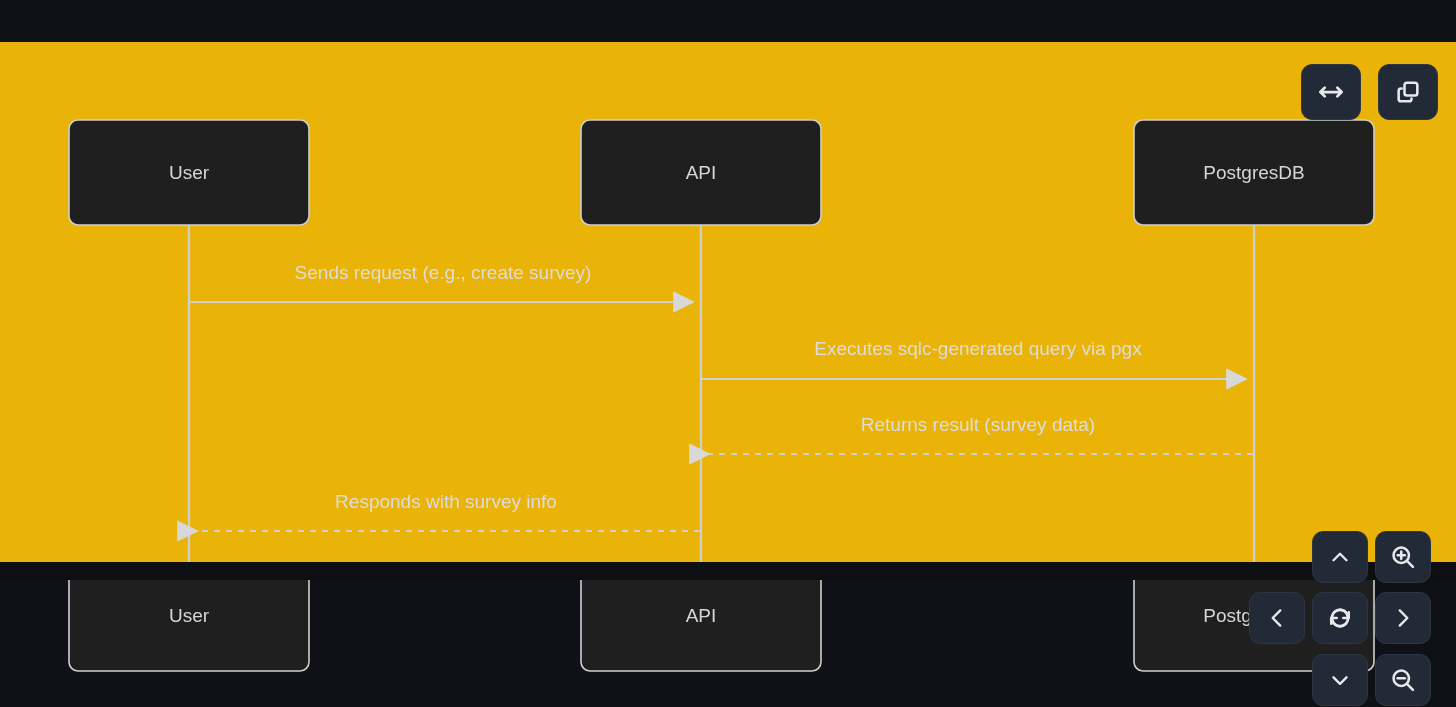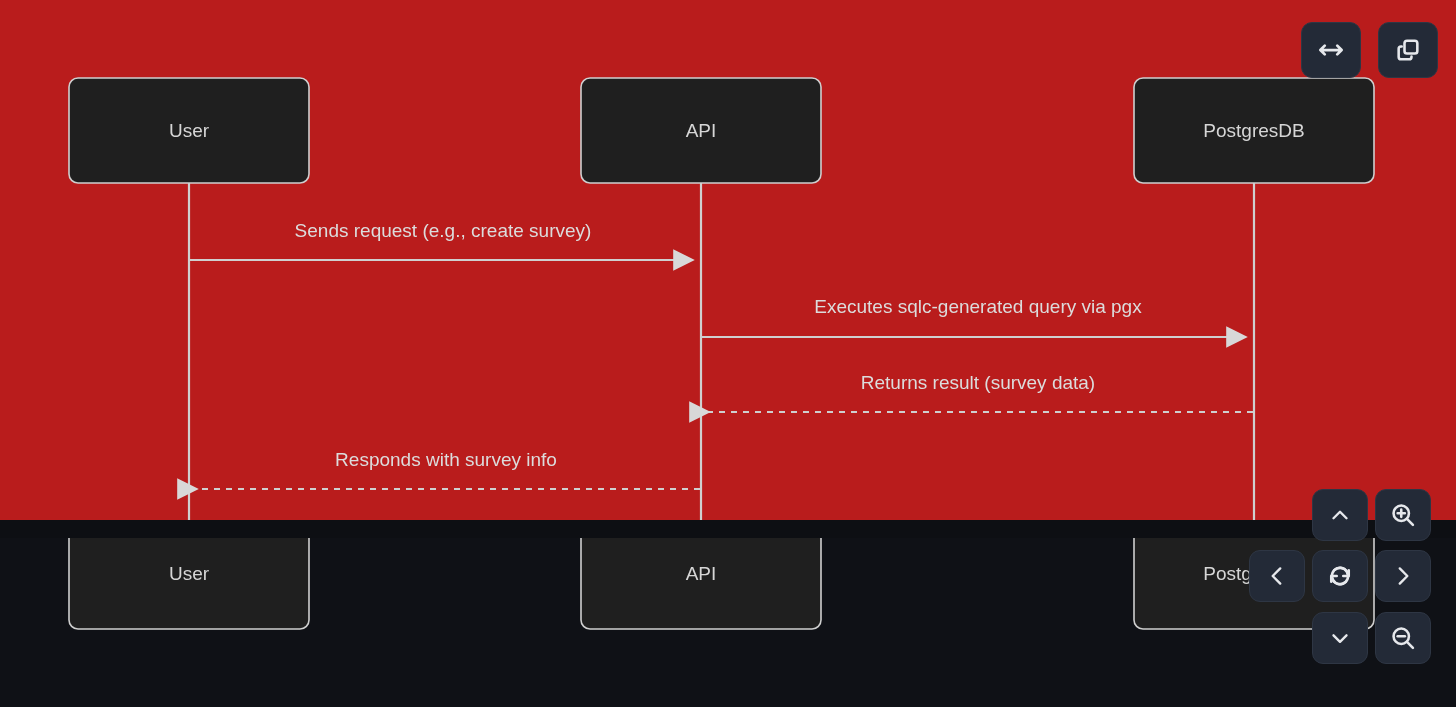--- a/index.html
+++ b/index.html
@@ -5,21 +5,22 @@
   * { box-sizing: border-box; margin: 0; padding: 0; }
   html, body {
     width: 1456px; height: 707px;
     background: #0f1116;
     font-family: "Liberation Sans", sans-serif;
     overflow: hidden;
   }
   #canvas {
     position: relative;
     width: 1456px; height: 538px;
-    background: #b91c1c;
+    background: #eab308;
+    margin-top: 42px;
   }
   #bottom-band {
     position: absolute; left: 0; bottom: 0;
     width: 1456px; height: 18px;
     background: #0d0f13;
   }
   svg.diagram {
     position: absolute; left: 0; top: 0;
     width: 1456px; height: 707px;
   }

